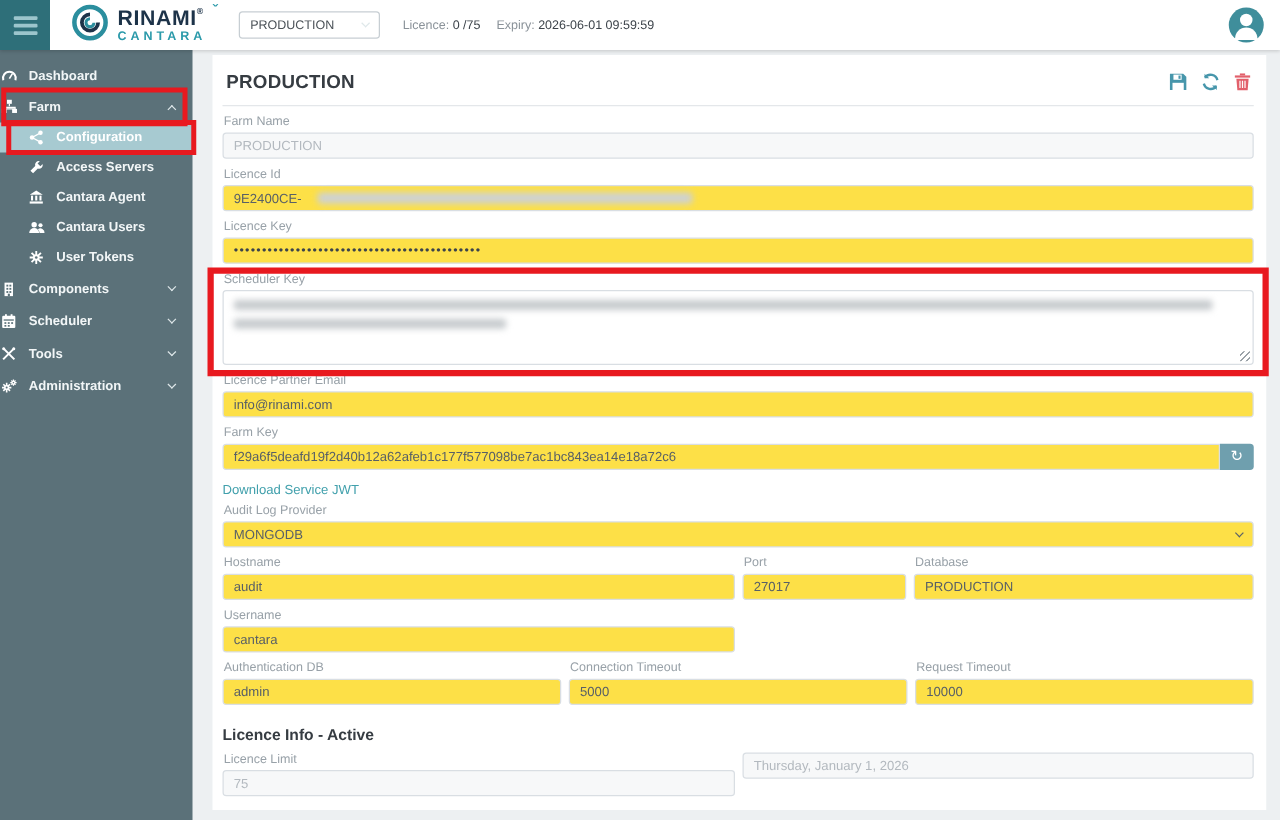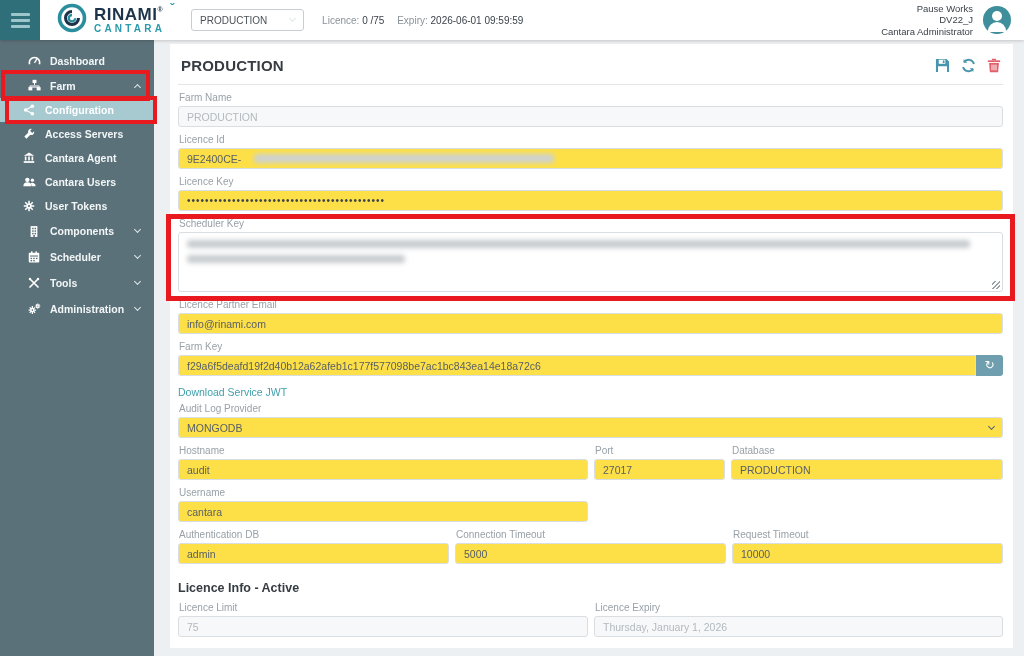--- a/index.html
+++ b/index.html
@@ -28,21 +28,21 @@
   .avatar{width:28px;height:28px;border-radius:50%;background:#3f8e9b;margin-right:13px;
     position:relative;cursor:pointer;flex:0 0 28px;}
   .avatar:before{content:"";position:absolute;left:9px;top:5px;width:10px;height:10px;
     border-radius:50%;background:#fff;}
   .avatar:after{content:"";position:absolute;left:5px;top:16px;width:18px;height:10px;
     border-radius:9px 9px 0 0;background:#fff;}
 
   
   .sidebar{position:absolute;left:0;top:40px;width:154px;height:616px;background:#5b7179;
     padding-top:8px;z-index:4;}
-  .sb-item{height:25px;display:flex;align-items:center;gap:9px;padding-left:27px;
+  .sb-item{height:25px;display:flex;align-items:center;gap:9px;padding-left:0;
     color:#f2f6f7;font-size:10.5px;font-weight:700;cursor:pointer;position:relative;}
   .sb-item.sub{height:24px;padding-left:22px;font-weight:600;}
   .sb-item.active{background:#a7cad1;color:#fff;}
   .sb-item .ico{width:14px;display:flex;justify-content:center;flex:0 0 14px;}
   .sb-item .chev{margin-left:auto;margin-right:14px;}
   .chev{width:5px;height:5px;border-right:1.6px solid #dfe8ea;border-bottom:1.6px solid #dfe8ea;
     display:inline-block;}
   .chev.down{transform:rotate(45deg);margin-top:-3px;}
   .chev.up{transform:rotate(-135deg);margin-top:3px;}
   .sb-item.group{height:26px;}
@@ -121,25 +121,20 @@
   </div>
   <div class="farm-select">
     <span>PRODUCTION</span>
     <span class="chev down"></span>
   </div>
   <div class="licence-strip">
     <span>Licence:</span> <b>0 /75</b>
     <span>Expiry:</span> <b>2026-06-01 09:59:59</b>
   </div>
   <div class="hspacer"></div>
-  <div class="user-text">
-    <div>Pause Works</div>
-    <div>DV22_J</div>
-    <div>Cantara Administrator</div>
-  </div>
   <div class="avatar"></div>
 </div>
 
 <div class="sidebar">
   <div class="sb-item">
     <span class="ico">
       <svg width="13" height="13" viewBox="0 0 16 16">
           <path d="M2 12.5a6.3 6.3 0 1 1 12 0" fill="none" stroke="#fff" stroke-width="2"></path>
           <path d="M8 11 11 6" stroke="#fff" stroke-width="1.6"></path>
         </svg>
@@ -416,18 +411,17 @@
   </div>
 
   <div class="section-title">Licence Info - Active</div>
 
   <div class="row">
     <div class="fg w-half">
       <label>Licence Limit</label>
       <input class="inp dis" readonly="" value="75" style="">
     </div>
     <div class="fg w-half2">
-      <label>Licence Expiry</label>
       <input class="inp dis" readonly="" value="Thursday, January 1, 2026" style="">
     </div>
   </div>
 
 </div>
 
 </body></html>

